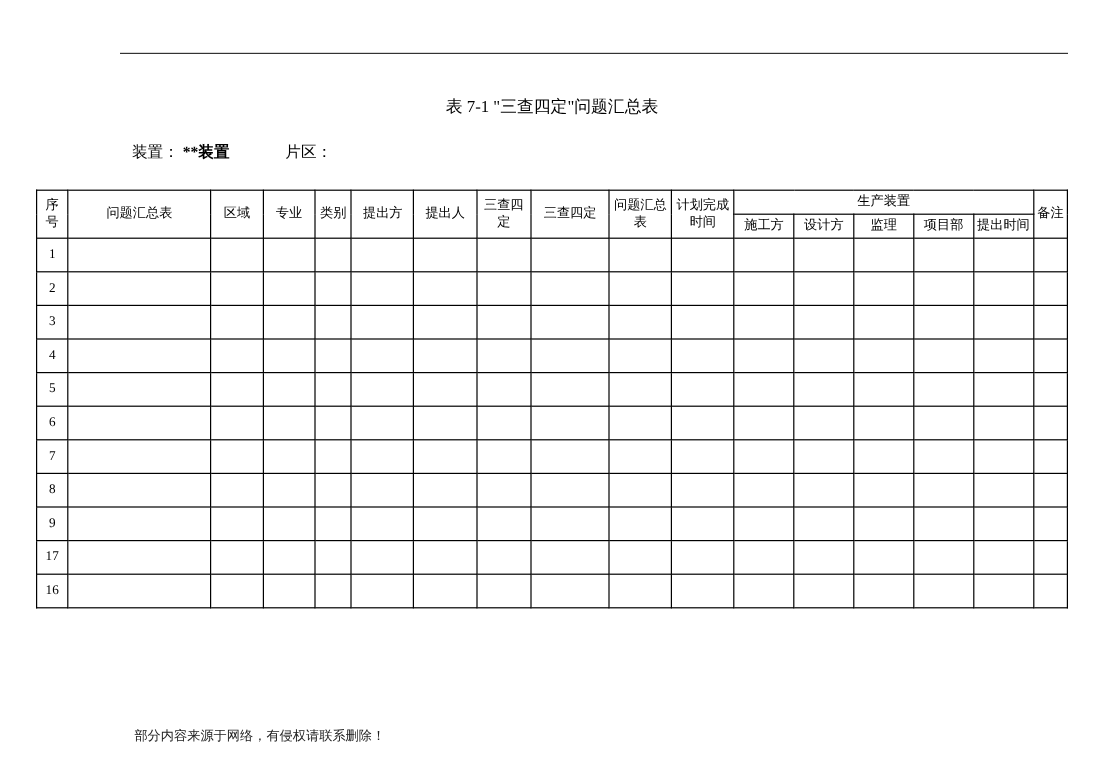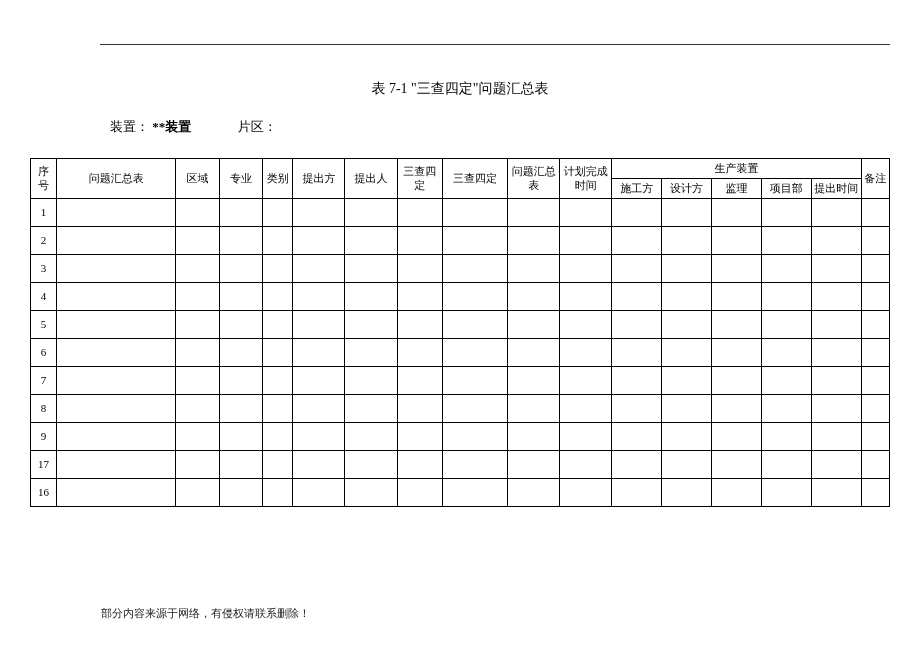--- a/index.html
+++ b/index.html
@@ -61,21 +61,21 @@
     col.c-person { width: 48px; }
     col.c-time { width: 42px; }
     col.c-plan { width: 60px; }
     col.c-ptime { width: 48px; }
     col.c-atime { width: 48px; }
     col.c-conf { width: 46px; }
     col.c-note { width: 26px; }
     .footer {
       position: absolute;
       bottom: 30px;
-      left: 101px;
+      left: 112px;
       font-size: 11px;
       color: #222;
     }
   </style>
 </head>
 <body>
 
 <div class="page-rule"></div>
 
 <div class="content">

